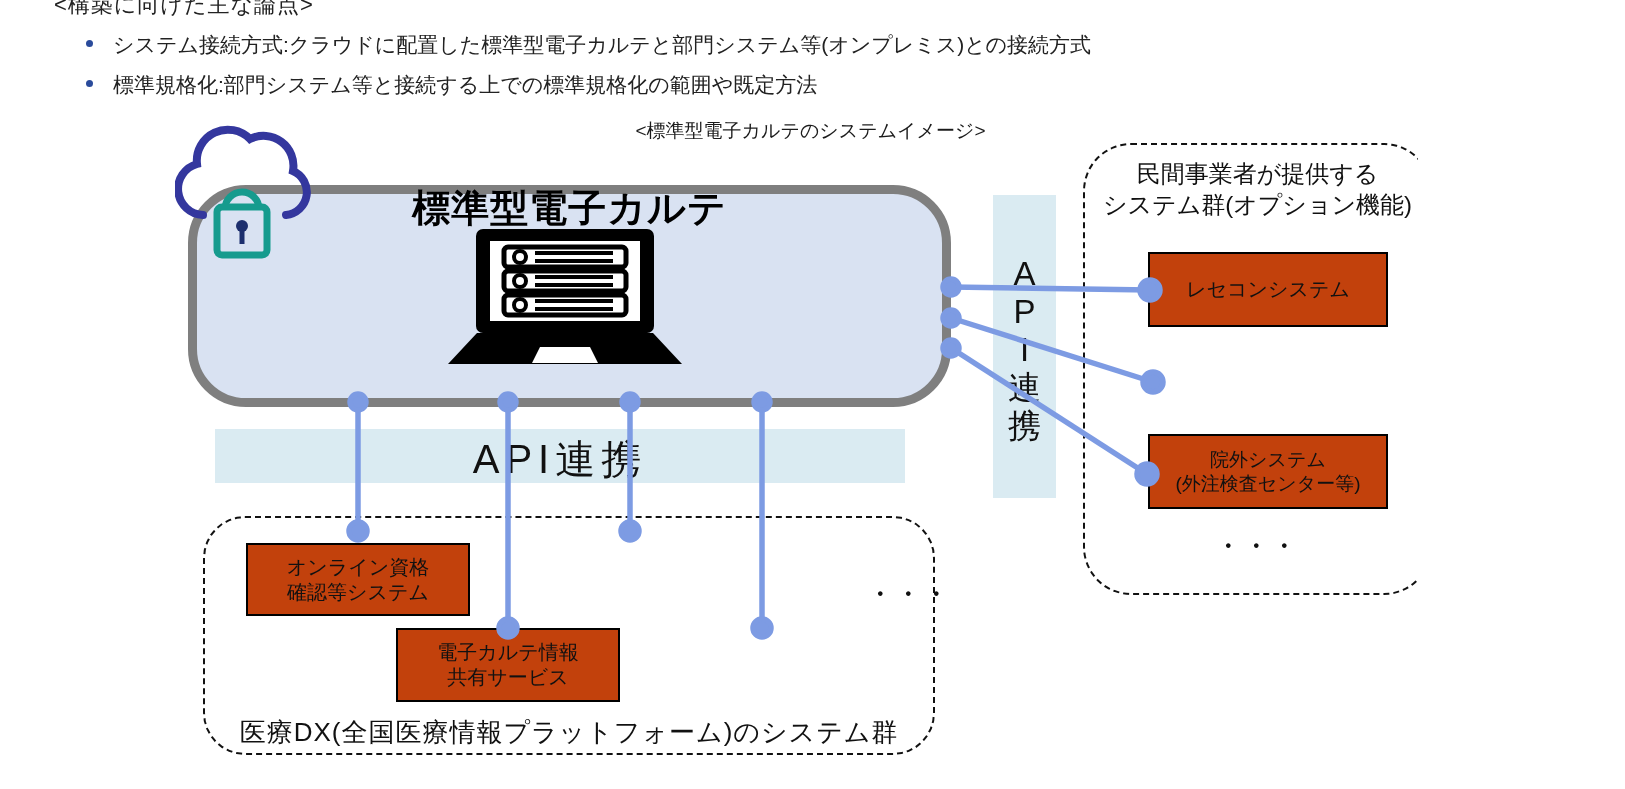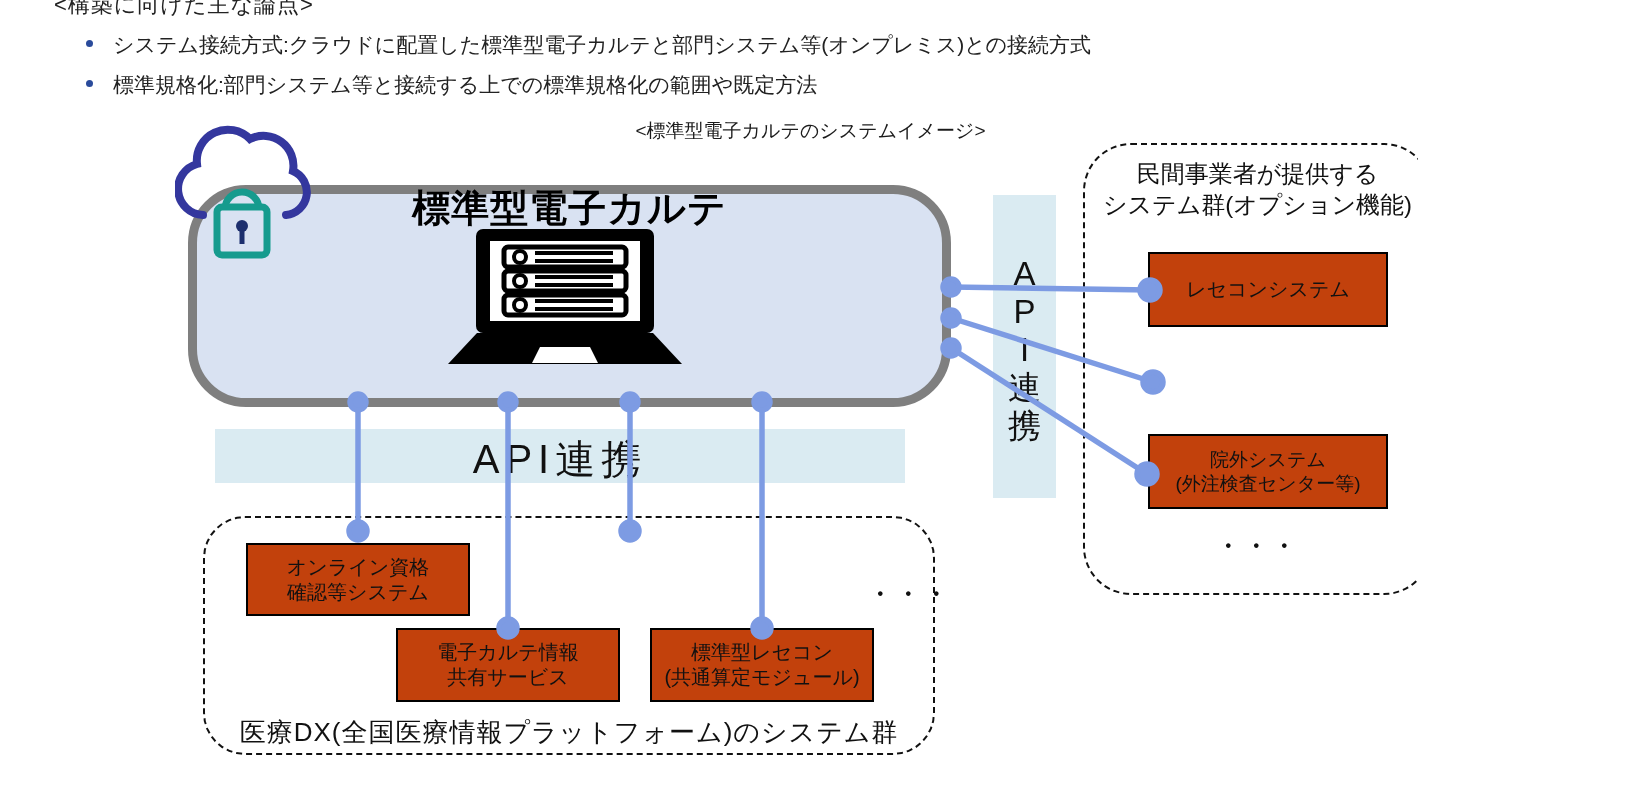--- a/index.html
+++ b/index.html
@@ -145,24 +145,20 @@
 
   <div class="abs dashed-box bottom-group"></div>
   <div class="abs sys-box ba">
     <div>オンライン資格</div>
     <div>確認等システム</div>
   </div>
   <div class="abs sys-box bc">
     <div>電子カルテ情報</div>
     <div>共有サービス</div>
   </div>
-  <div class="abs sys-box bd">
-    <div>標準型レセコン</div>
-    <div>(共通算定モジュール)</div>
-  </div>
   <div class="abs ellipsis ellipsis-bottom">・・・</div>
   <div class="abs bottom-group-label">医療DX(全国医療情報プラットフォーム)のシステム群</div>
 
   <svg class="overlay" width="1625" height="789" viewBox="0 0 1625 789">
     <g stroke="#7d9be3" stroke-width="5.5" fill="#7d9be3">
       <line x1="358" y1="402" x2="358" y2="531"></line>
       <circle cx="358" cy="402" r="8"></circle>
         <circle cx="358" cy="531" r="9"></circle>
       <line x1="508" y1="402" x2="508" y2="628"></line>
       <circle cx="508" cy="402" r="8"></circle>

